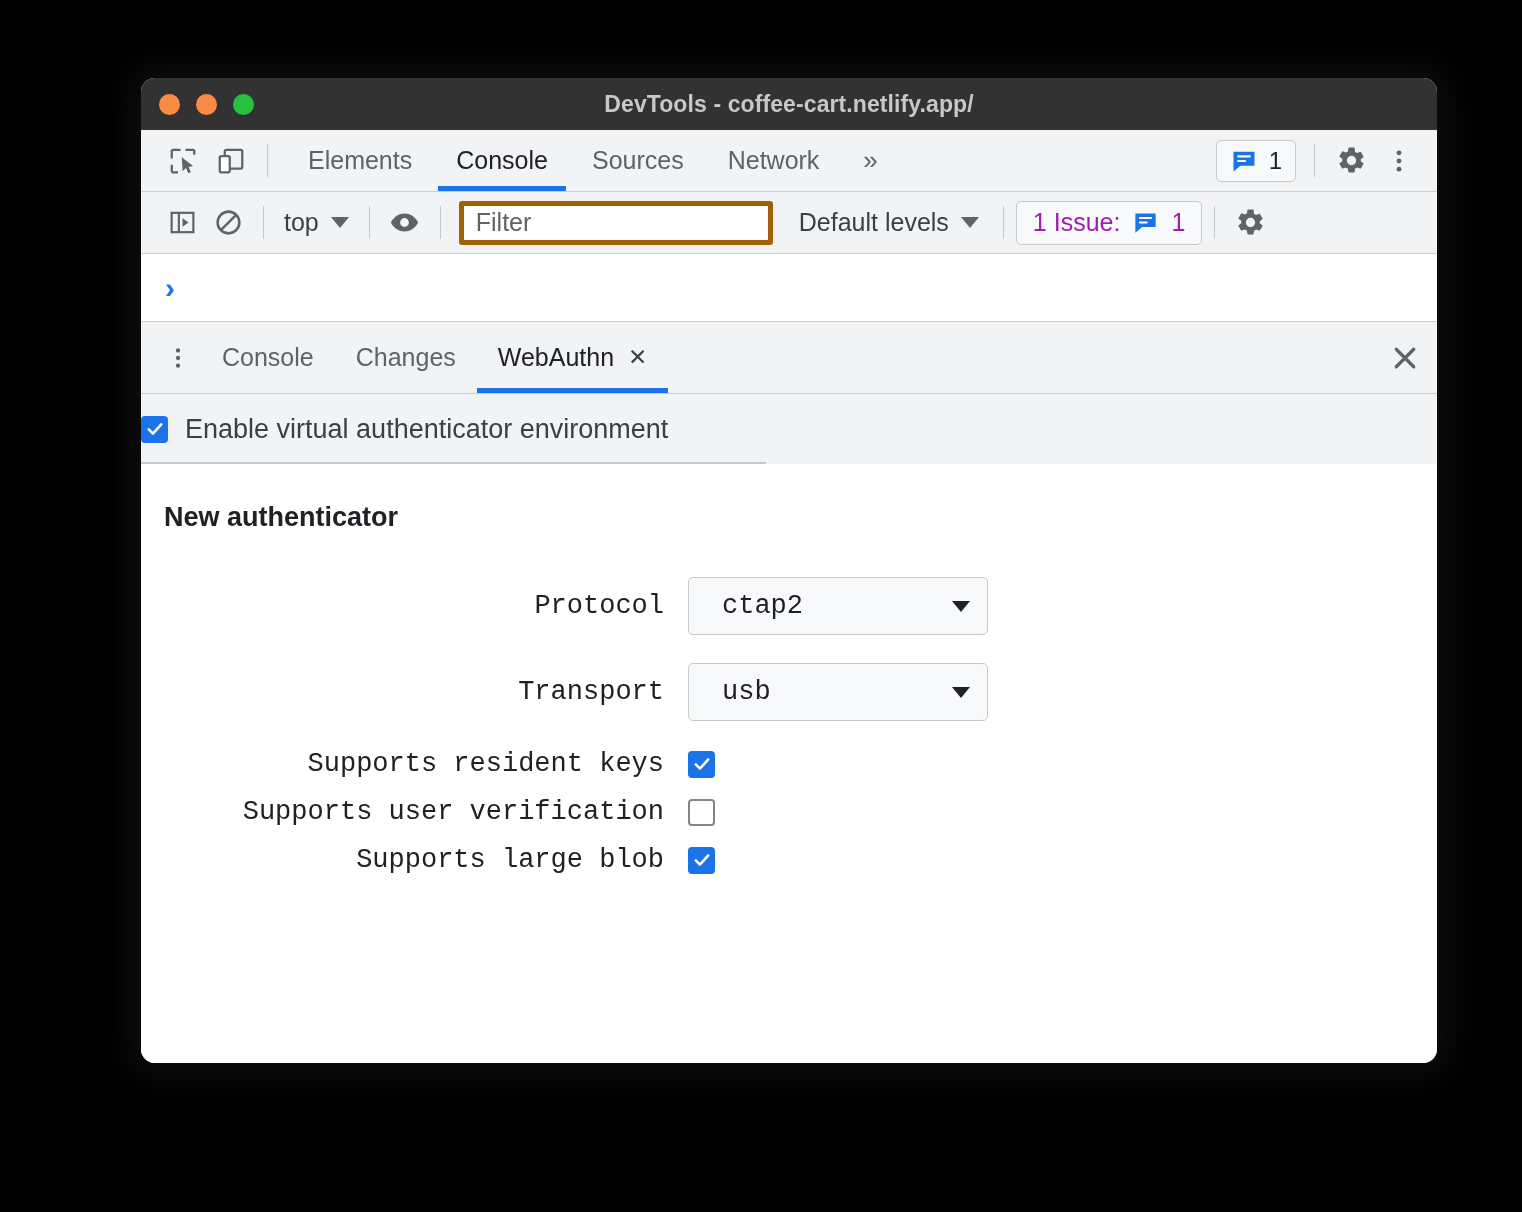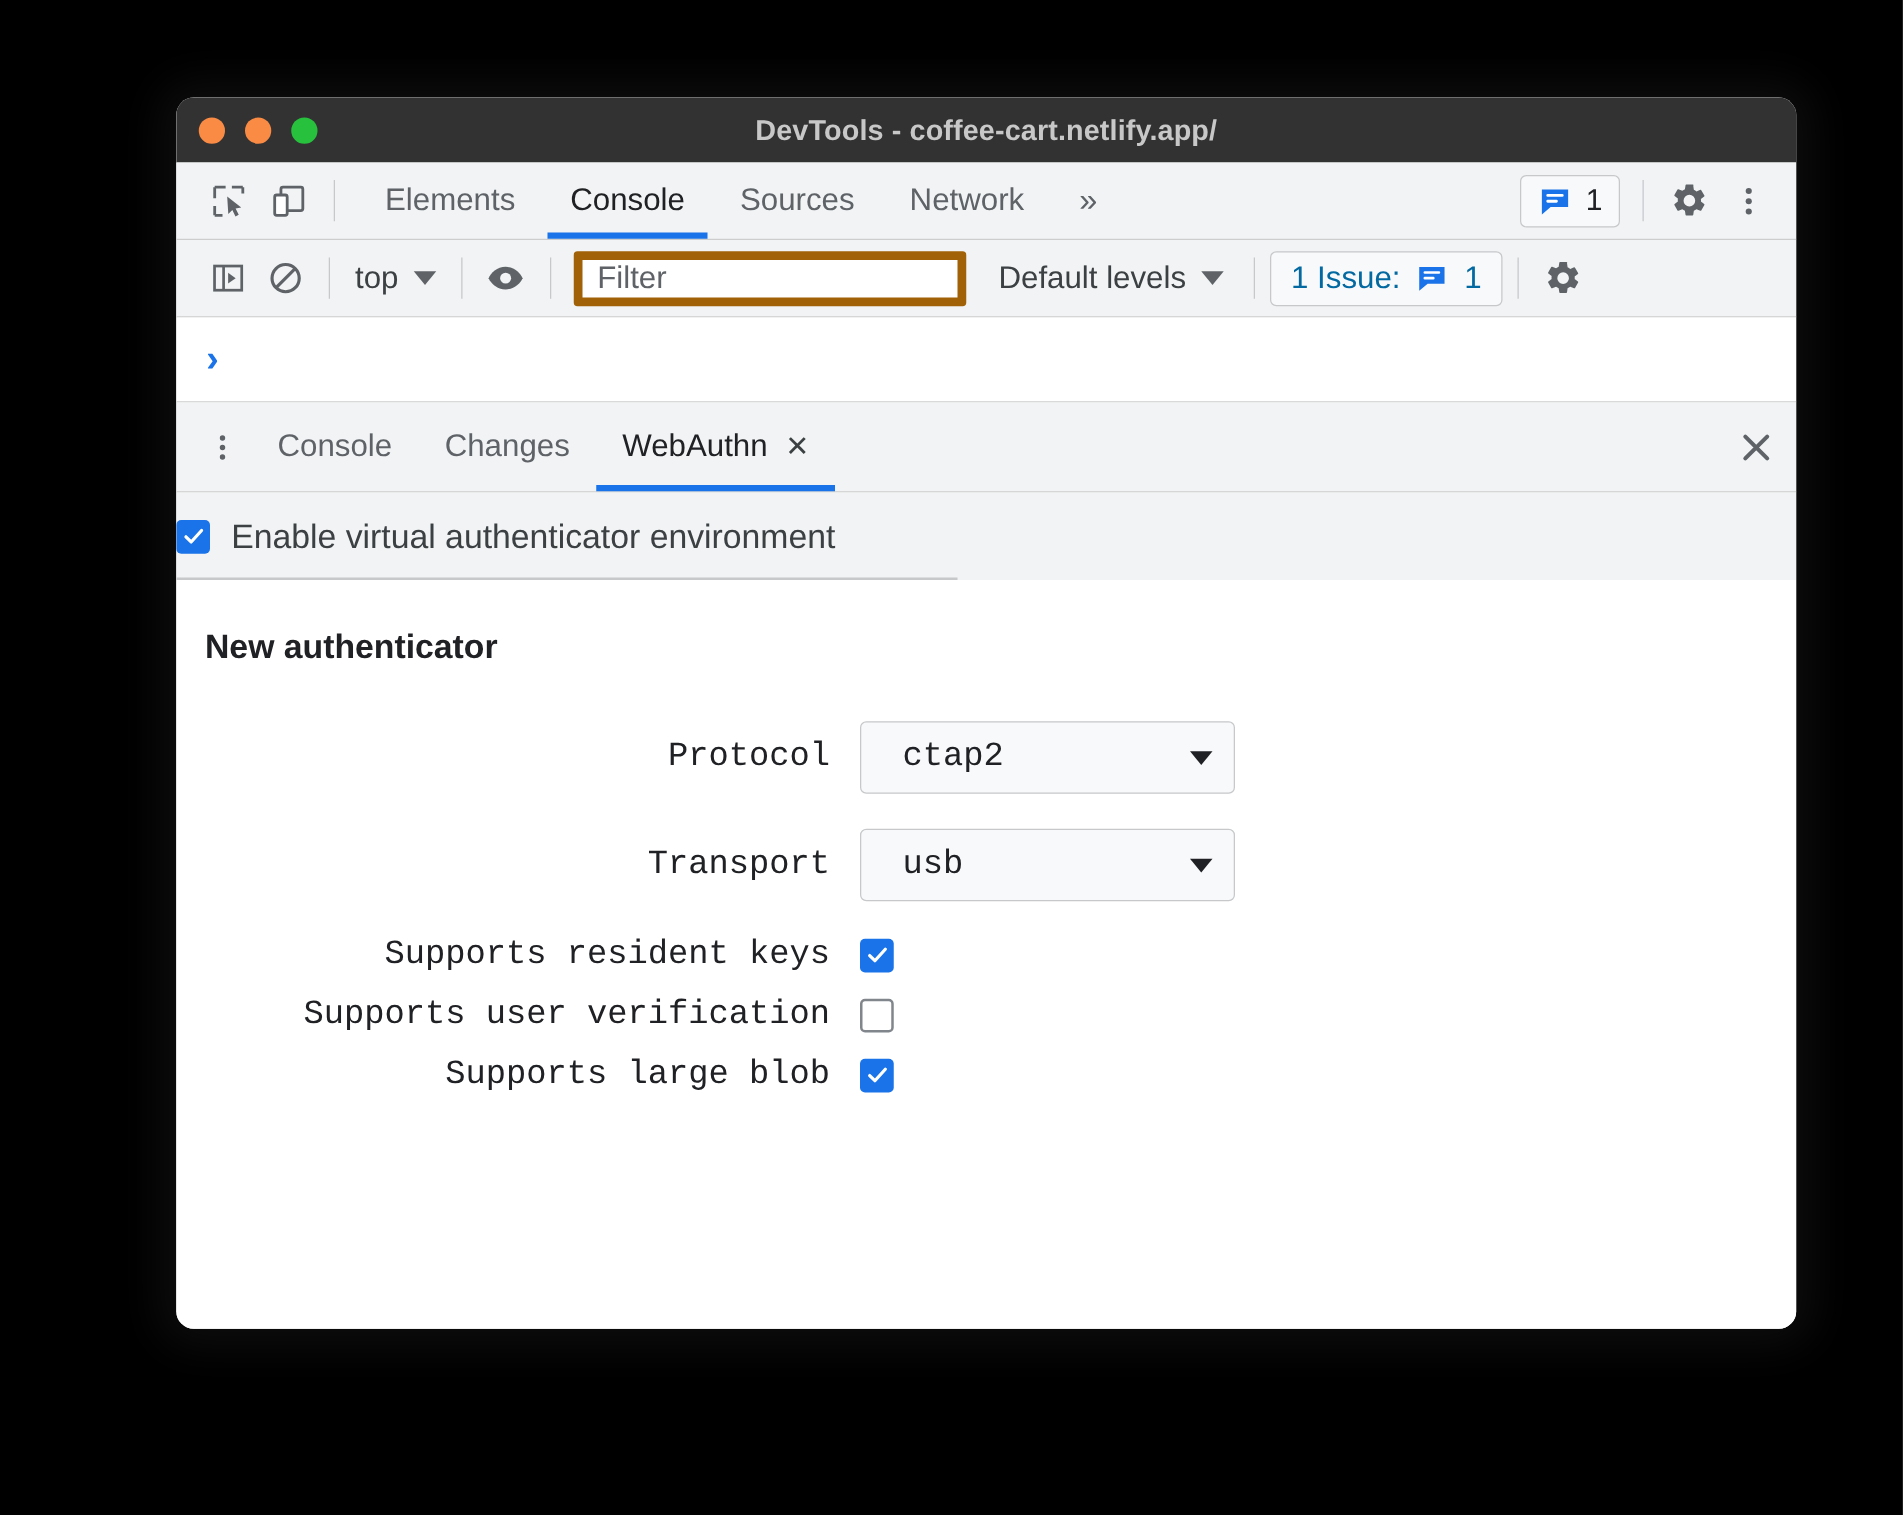--- a/index.html
+++ b/index.html
@@ -133,41 +133,41 @@
   .caret {
     width: 0; height: 0;
     border-left: 9px solid transparent;
     border-right: 9px solid transparent;
     border-top: 11px solid #5f6368;
   }
   .filter-input {
     flex: 0 0 auto;
     width: 314px; height: 44px;
     background: #ffffff;
-    border: 7px solid #a16207;
+    border: 5px solid #a16207;
     border-radius: 3px;
     display: flex; align-items: center;
     padding: 0 12px;
     margin-left: 6px;
   }
   .filter-placeholder { font-size: 25px; color: #5f6368; }
   .levels-select {
     display: flex; align-items: center; gap: 12px;
     font-size: 25px; color: #3c4043;
     padding: 0 12px; margin-left: 14px;
     white-space: nowrap;
   }
   .issues-pill2 {
     display: flex; align-items: center; gap: 12px;
     border: 1px solid #c6c8ca;
     border-radius: 5px;
     background: #f8f9fa;
     height: 44px;
     padding: 0 16px;
-    font-size: 25px; color: #0369a1;
+    font-size: 25px; color: #a21caf;
     white-space: nowrap;
   }
 
   
   .console-prompt {
     height: 68px;
     background: #ffffff;
     border-bottom: 1px solid #cdcdcd;
     display: flex; align-items: center;
     padding-left: 24px;

